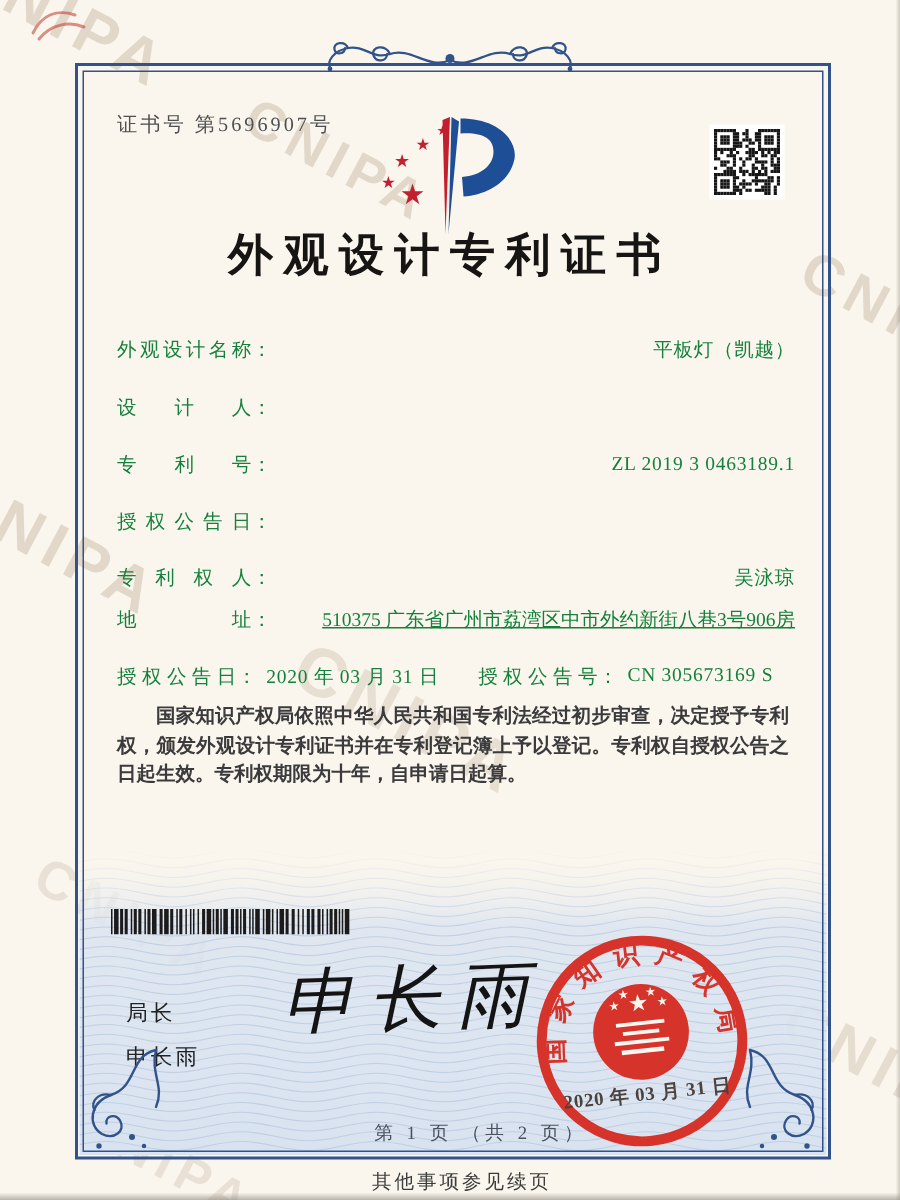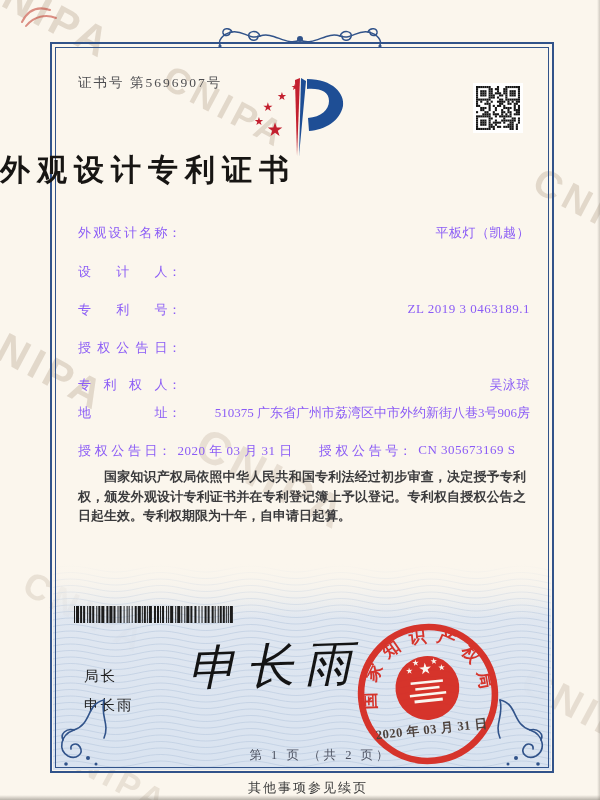--- a/index.html
+++ b/index.html
@@ -36,29 +36,29 @@
   .bleed{position:absolute;left:20px;top:2px;width:40px;height:26px;opacity:.55;}
   .scan-edge{position:absolute;left:0;right:0;bottom:0;height:5px;
     background:linear-gradient(180deg,rgba(130,124,115,0),rgba(130,124,115,.55));}
   .scan-edge-r{position:absolute;right:0;top:0;bottom:0;width:3px;
     background:linear-gradient(270deg,rgba(130,124,115,.35),rgba(130,124,115,0));}
   
   .cert-no{position:absolute;left:78px;top:74px;font-size:13.5px;color:#4f4f52;letter-spacing:2px;}
   .logo{position:absolute;left:235px;top:68px;width:120px;height:96px;}
   .qr{position:absolute;left:473px;top:83px;width:50px;height:50px;background:#fff;padding:3px;box-sizing:border-box;}
   .qr svg{display:block;width:100%;height:100%;fill:#151515;}
-  .title{position:absolute;left:0;right:0;top:150px;
+  .title{position:absolute;left:0;right:0;top:150px;text-align:center;
     font-size:30px;font-weight:bold;letter-spacing:7px;color:#171513;}
   
   .frow{position:absolute;left:78px;right:70px;display:flex;align-items:flex-start;
-    font-size:13px;color:#8b5cf6;letter-spacing:.5px;}
+    font-size:13px;color:#15803d;letter-spacing:.5px;}
   .flabel{flex:0 0 90px;width:90px;text-align:justify;text-align-last:justify;}
   .fcolon{margin-right:6px;}
   .fval{flex:1;text-align:right;}
-  .frow-addr .fval{white-space:nowrap;letter-spacing:0;}
+  .frow-addr .fval{white-space:nowrap;letter-spacing:0;text-decoration:underline;}
   .grant .flabel{flex-basis:80px;width:80px;}
   .grant .gval{white-space:nowrap;}
   .grant .g2{margin-left:26px;}
   
   .body-text{position:absolute;left:78px;right:74px;top:467px;
     font-size:13px;line-height:19.5px;text-align:justify;color:#3b3b3d;font-weight:bold;}
   .body-text p{margin:0;text-indent:2em;}
   
   .barcode{position:absolute;left:74px;top:606px;width:168px;height:17px;fill:#1b1b1b;}
   .director{position:absolute;left:84px;top:662px;font-size:14.5px;line-height:29px;

